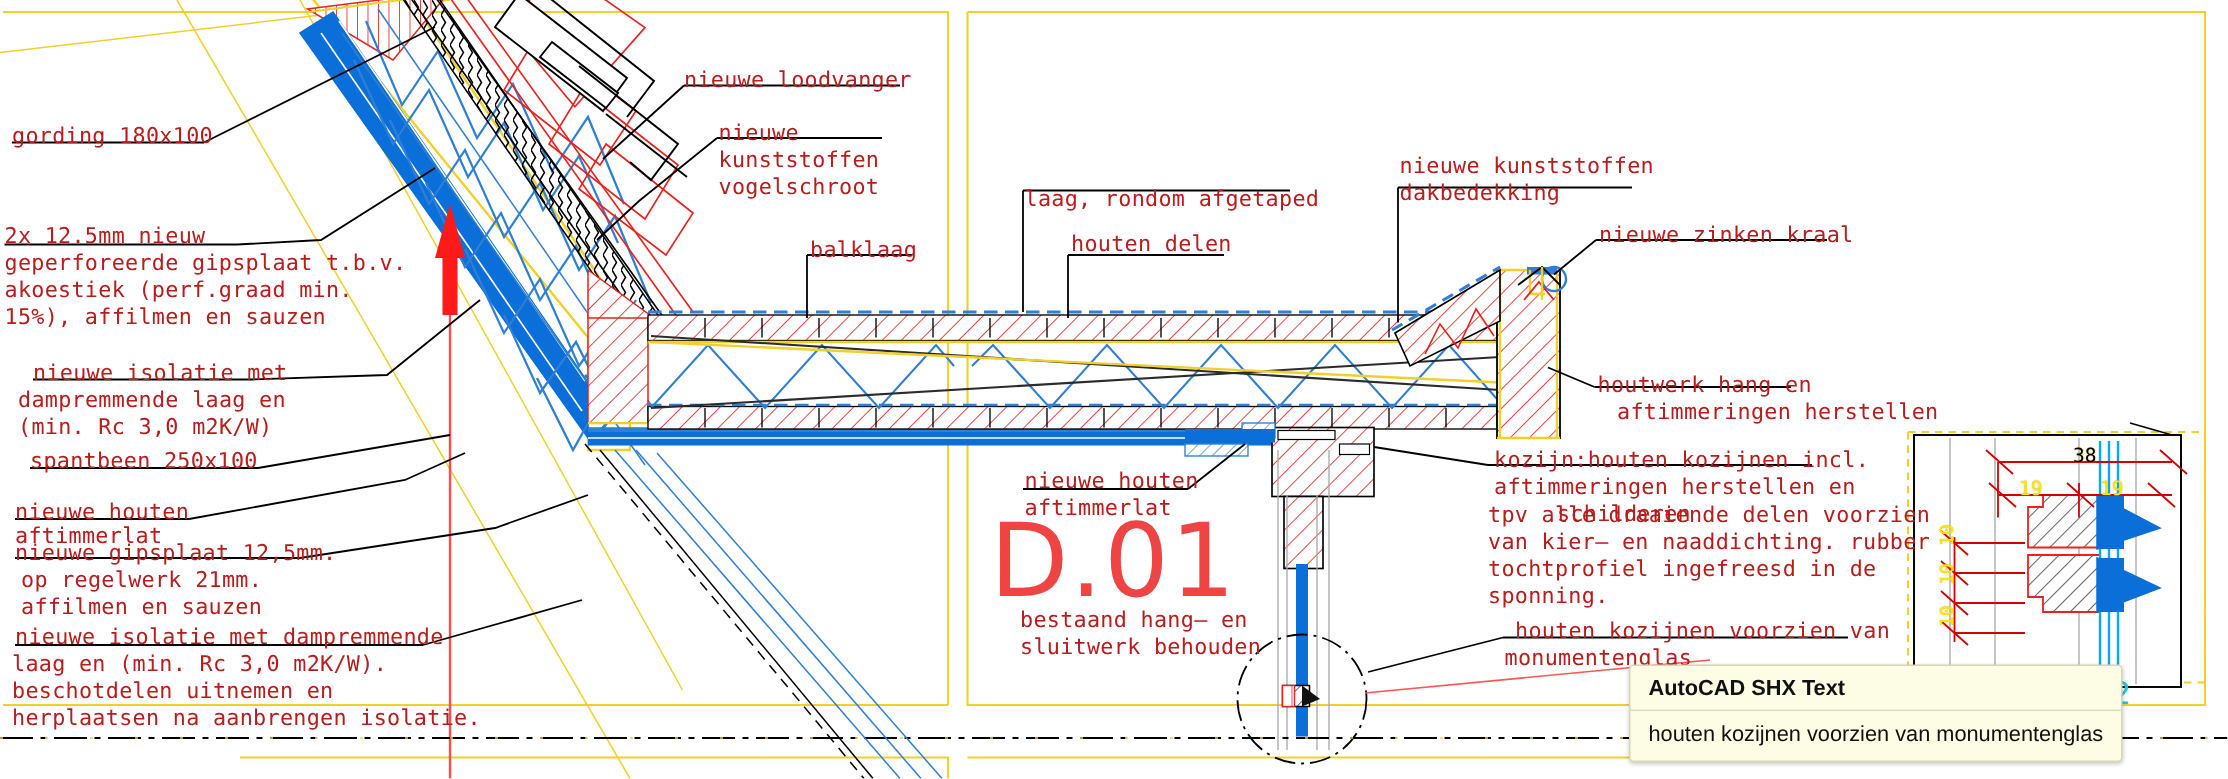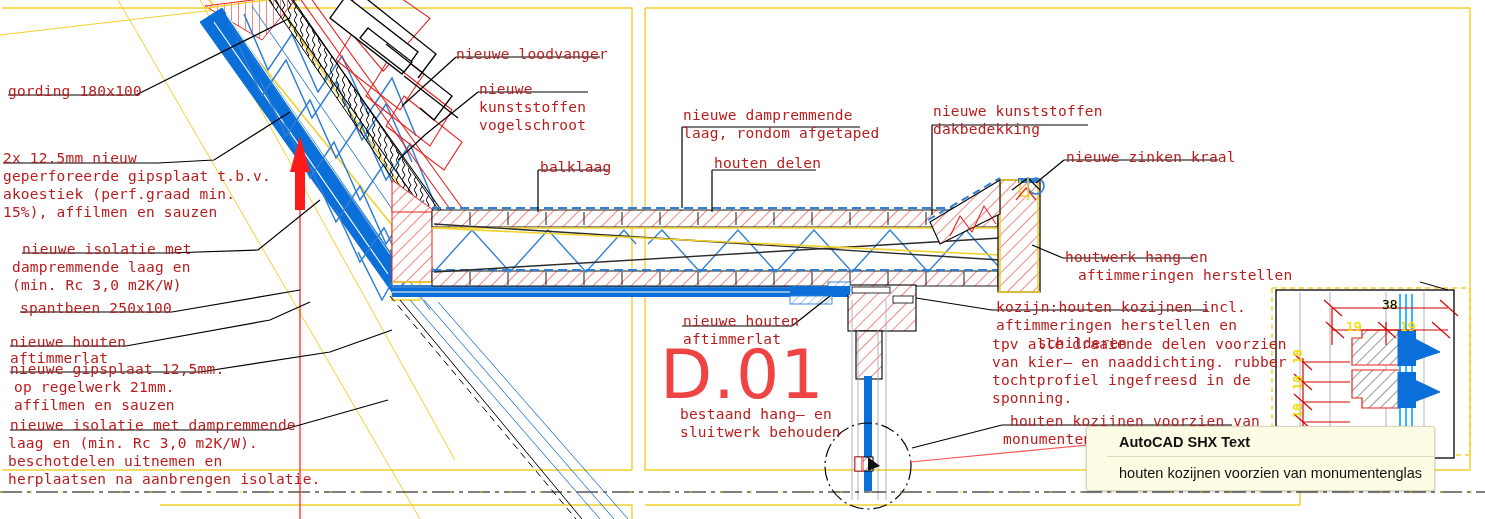--- a/index.html
+++ b/index.html
@@ -457,21 +457,20 @@
   <div class="cadtext" style="left:8px;  top:452px;">beschotdelen uitnemen en</div>
 
   <div class="cadtext" style="left:456px; top:45px;">nieuwe loodvanger</div>
 
   <div class="cadtext" style="left:479px; top:80px;">nieuwe</div>
   <div class="cadtext" style="left:479px; top:98px;">kunststoffen</div>
   <div class="cadtext" style="left:479px; top:116px;">vogelschroot</div>
 
   <div class="cadtext" style="left:540px; top:158px;">balklaag</div>
 
-  <div class="cadtext" style="left:683px; top:106px;">nieuwe dampremmende</div>
   <div class="cadtext" style="left:683px; top:124px;">laag, rondom afgetaped</div>
 
   <div class="cadtext" style="left:714px; top:154px;">houten delen</div>
 
   <div class="cadtext" style="left:933px; top:102px;">nieuwe kunststoffen</div>
   <div class="cadtext" style="left:933px; top:120px;">dakbedekking</div>
 
   <div class="cadtext" style="left:1066px; top:148px;">nieuwe zinken kraal</div>
 
   <div class="cadtext" style="left:1065px; top:248px;">houtwerk hang en</div>
@@ -497,18 +496,18 @@
   <div class="cadtext" style="left:680px; top:423px;">sluitwerk behouden</div>
   <div class="scaletag" style="left:1387px; top:450px;">1:2</div>
 
   <div style="position:absolute;left:1382px;top:297px;font-family:'DejaVu Sans Mono',monospace;font-size:13px;color:#000000;text-shadow:0 0 1px #bba600;">38</div>
   <div style="position:absolute;left:1346px;top:319px;font-family:'DejaVu Sans Mono',monospace;font-size:13px;color:#ffe800;text-shadow:0 0 1px #bba600;">19</div>
   <div style="position:absolute;left:1400px;top:319px;font-family:'DejaVu Sans Mono',monospace;font-size:13px;color:#ffe800;text-shadow:0 0 1px #bba600;">19</div>
   <div style="position:absolute;left:1291px;top:364px;font-family:'DejaVu Sans Mono',monospace;font-size:12px;color:#ffe800;text-shadow:0 0 1px #bba600;transform:rotate(-90deg);transform-origin:left top;">10</div>
   <div style="position:absolute;left:1291px;top:390px;font-family:'DejaVu Sans Mono',monospace;font-size:12px;color:#ffe800;text-shadow:0 0 1px #bba600;transform:rotate(-90deg);transform-origin:left top;">10</div>
   <div style="position:absolute;left:1291px;top:418px;font-family:'DejaVu Sans Mono',monospace;font-size:12px;color:#ffe800;text-shadow:0 0 1px #bba600;transform:rotate(-90deg);transform-origin:left top;">10</div>
 
-  <div id="tooltip" style="left:1086px; top:426px;padding-left:20px;">
+  <div id="tooltip" style="left:1086px; top:443px;">
     <div class="tt-title">AutoCAD SHX Text</div>
     <div class="tt-body">houten kozijnen voorzien van monumentenglas</div>
   </div>
 
 </div>
 
 </body></html>

